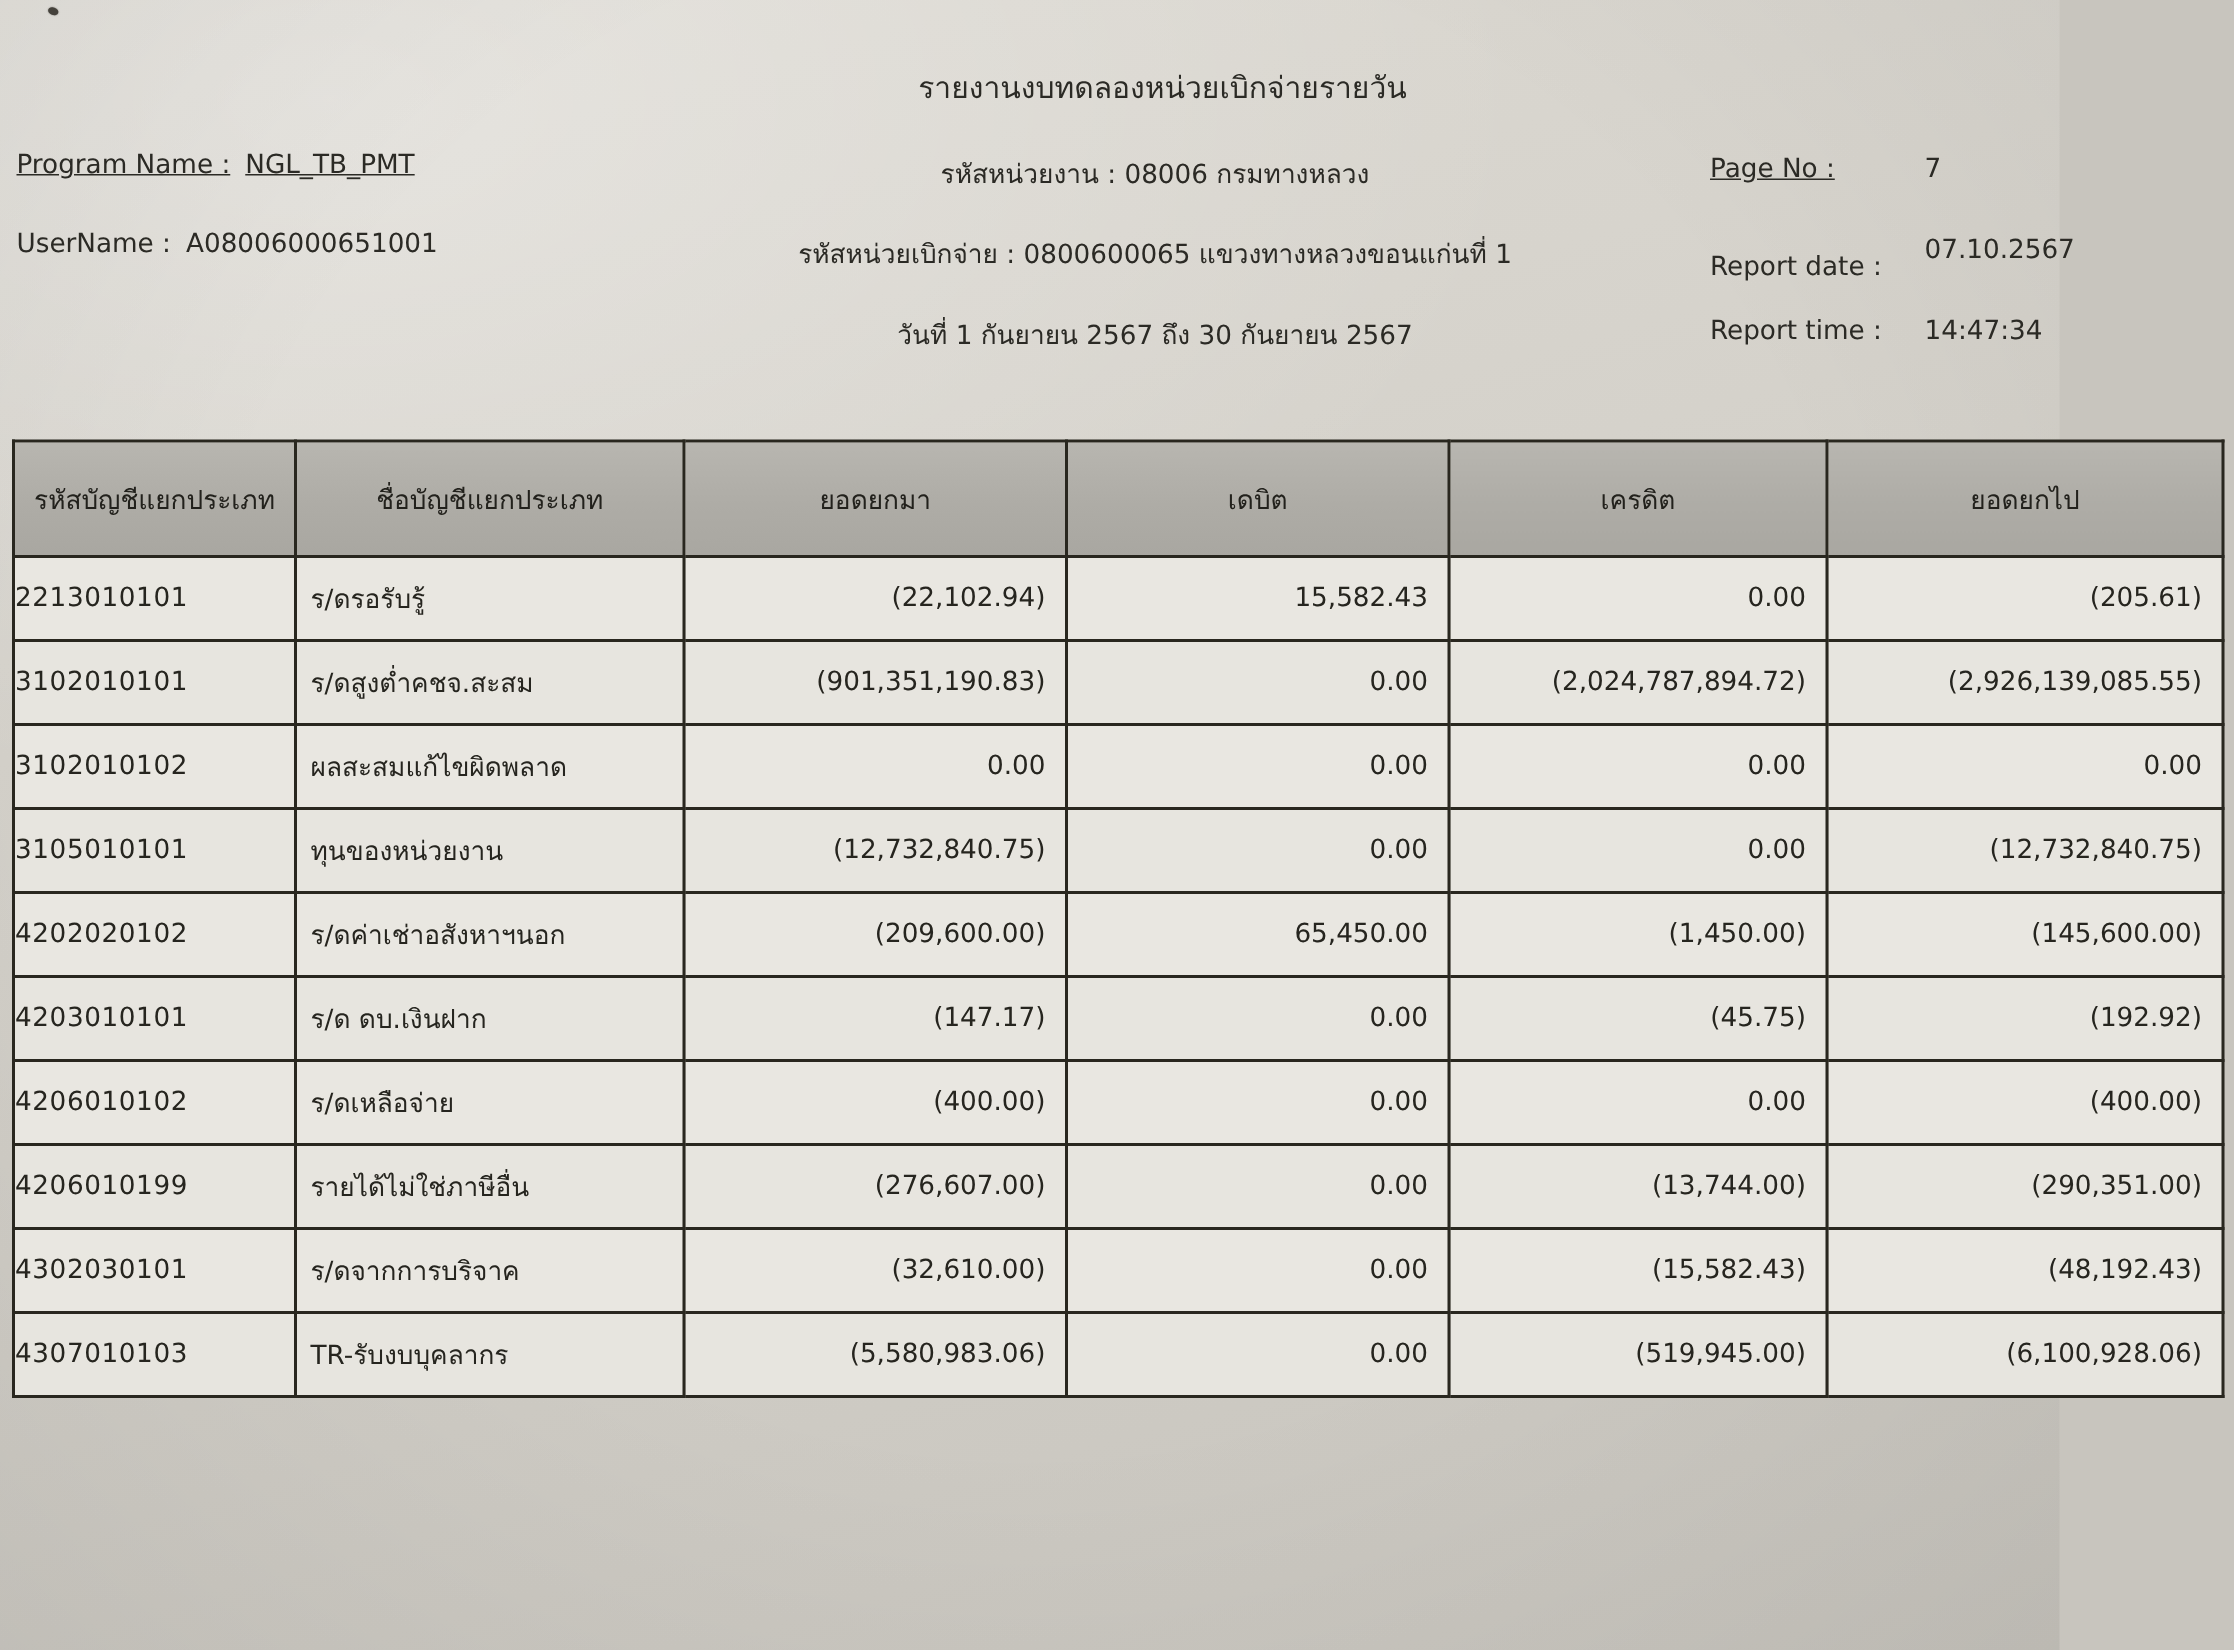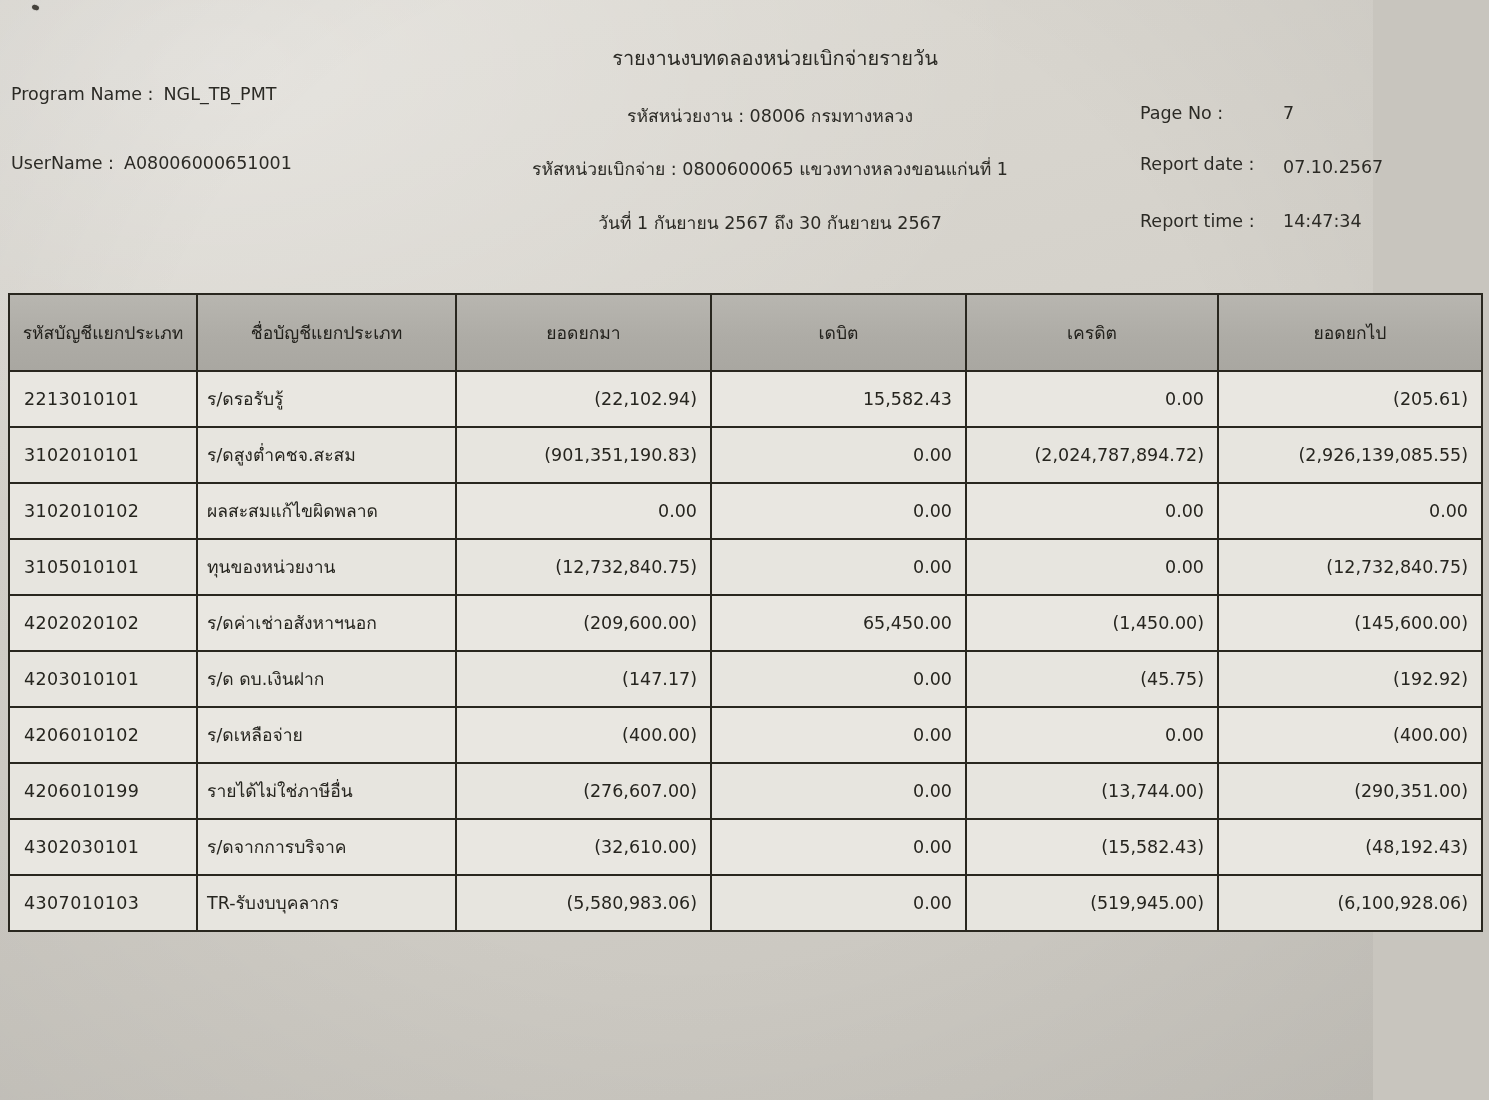--- a/index.html
+++ b/index.html
@@ -22,27 +22,27 @@
   .speck{
     position:absolute;left:32px;top:5px;width:7px;height:5px;
     background:#45423c;border-radius:50%;transform:rotate(20deg);
     box-shadow:0 0 1px rgba(60,55,50,.7);
   }
   .title{
     position:absolute;top:42px;left:775px;transform:translateX(-50%);
     font-size:20px;white-space:nowrap;color:#2b2a25;
   }
   .meta{position:absolute;font-size:17.5px;white-space:nowrap;color:#2b2a25;}
-  .m-left1{left:11px;top:84px;}
+  .m-left1{left:11px;top:100px;text-decoration:underline;}
   .m-left2{left:11px;top:153px;}
   .m-c1{left:770px;top:102px;transform:translateX(-50%);}
   .m-c2{left:770px;top:155px;transform:translateX(-50%);}
   .m-c3{left:770px;top:209px;transform:translateX(-50%);}
-  .m-r1l{left:1140px;top:103px;}  .m-r1v{left:1283px;top:103px;}
-  .m-r2l{left:1140px;top:154px;}  .m-r2v{left:1283px;top:157px;}
+  .m-r1l{left:1140px;top:103px;text-decoration:underline;}  .m-r1v{left:1283px;top:103px;}
+  .m-r2l{left:1140px;top:168px;}  .m-r2v{left:1283px;top:157px;}
   .m-r3l{left:1140px;top:211px;text-align:center;}  .m-r3v{left:1283px;top:211px;}
   .meta .lbl{margin-right:10px;}
 
   table.tb{
     position:absolute;left:8px;top:293px;width:1473px;
     border-collapse:collapse;table-layout:fixed;
   }
   table.tb th, table.tb td{
     border:2px solid #29271f;
     overflow:hidden;white-space:nowrap;
@@ -50,21 +50,21 @@
   table.tb th{
     height:73px;font-weight:normal;font-size:17.5px;text-align:center;
     color:#22211c;
     background:linear-gradient(180deg,#b8b6b0 0%,#aeaca6 55%,#a9a7a1 100%);
   }
   table.tb td{
     height:52px;background:#e9e7e1;font-size:17.5px;vertical-align:middle;
     color:#26251f;
   }
   table.tb tr:nth-child(even) td{background:#e7e5df;}
-  td.c-code{padding-left:14px;font-size:18.5px;letter-spacing:0.4px;}
+  td.c-code{padding-left:0;font-size:18.5px;letter-spacing:0.4px;}
   td.c-name{padding-left:9px;font-size:18px;}
   td.c-num{text-align:right;padding-right:13px;}
 </style>
 </head>
 <body>
 
 <div class="photo">
   <div class="vignette"></div>
   <div class="speck"></div>
 

